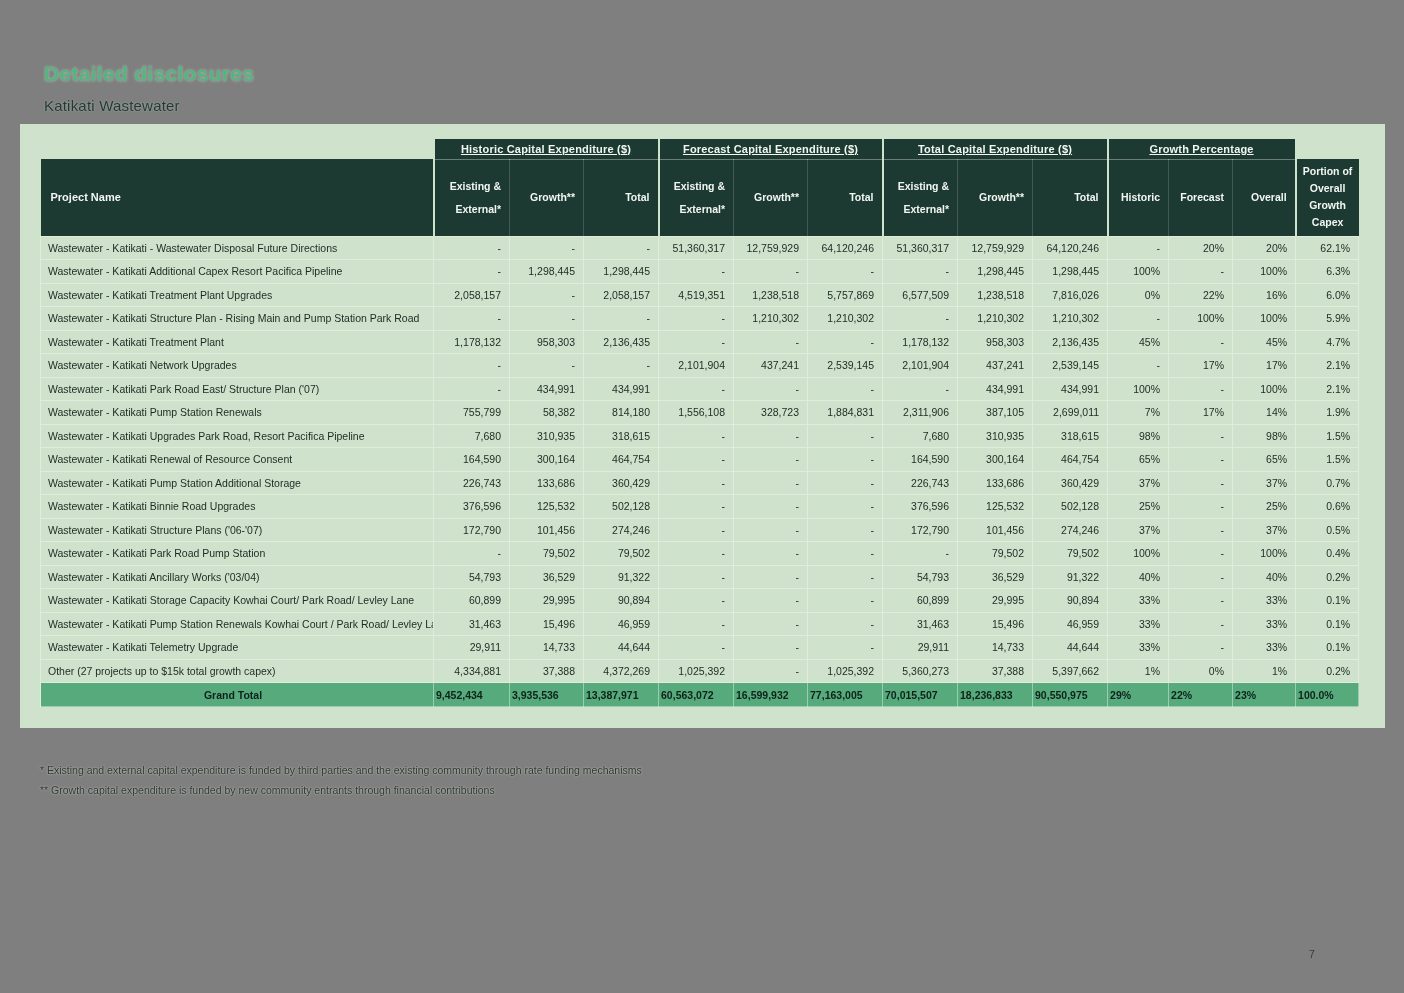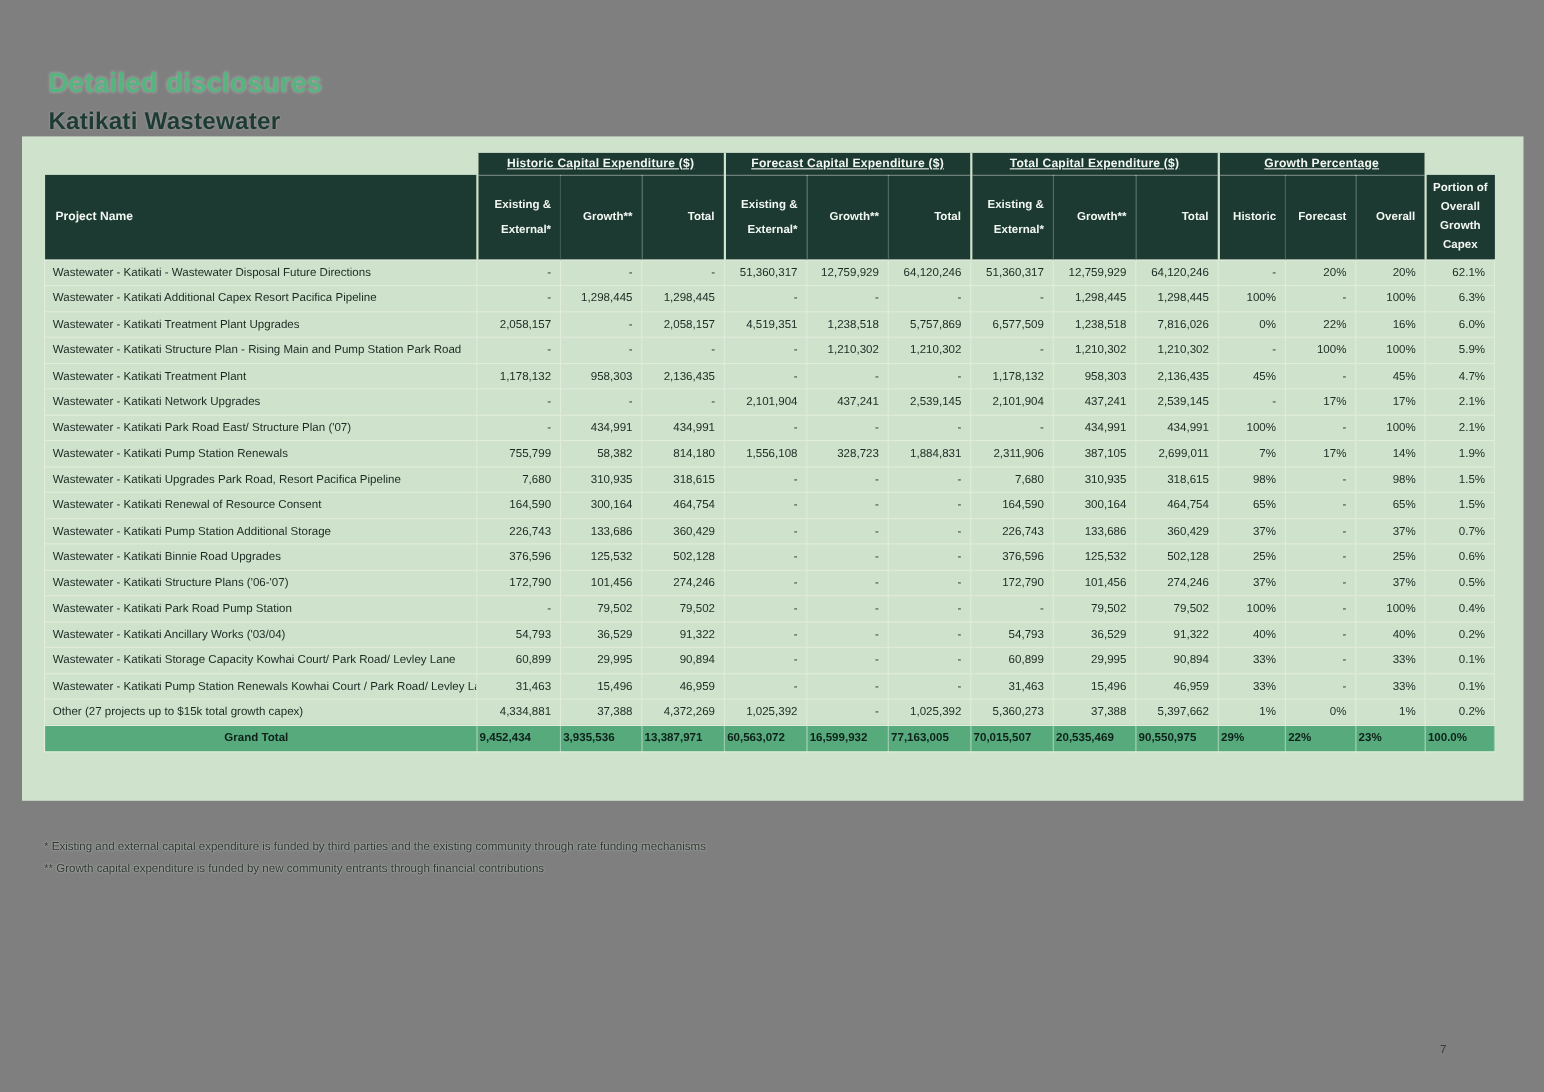--- a/index.html
+++ b/index.html
@@ -13,27 +13,27 @@
   }
   html,body{margin:0;padding:0;}
   body{
     width:1404px;height:993px;
     background:var(--bg);
     font-family:"Liberation Sans","DejaVu Sans",sans-serif;
     position:relative;overflow:hidden;
   }
   .page-title{
     position:absolute;left:44px;top:62px;margin:0;
-    font-size:25px;font-weight:700;color:var(--accent);
+    font-size:21px;font-weight:700;color:var(--accent);
     letter-spacing:.3px;
     text-shadow:0 0 3px rgba(255,255,255,.45);
   }
   .page-subtitle{
     position:absolute;left:44px;top:97px;margin:0;
-    font-size:22px;font-weight:700;color:var(--subtitle);
+    font-size:15px;font-weight:400;color:var(--subtitle);
     letter-spacing:.2px;
     text-shadow:0 0 2px rgba(255,255,255,.35);
   }
   .panel{
     position:absolute;left:20px;top:124px;
     width:1365px;height:604px;
     background:var(--panel);
   }
   table.capex{
     position:absolute;left:20px;top:15px;
@@ -407,20 +407,36 @@
           <td>-</td>
           <td>31,463</td>
           <td>15,496</td>
           <td>46,959</td>
           <td>33%</td>
           <td>-</td>
           <td>33%</td>
           <td>0.1%</td>
         </tr>
         <tr>
+    <td class="name">Wastewater - Katikati Telemetry Upgrade</td>
+  <td>29,911</td>
+          <td>14,733</td>
+          <td>44,644</td>
+          <td>-</td>
+          <td>-</td>
+          <td>-</td>
+          <td>29,911</td>
+          <td>14,733</td>
+          <td>44,644</td>
+          <td>33%</td>
+          <td>-</td>
+          <td>33%</td>
+          <td>0.1%</td>
+        </tr>
+        <tr>
     <td class="name">Other (27 projects up to $15k total growth capex)</td>
   <td>4,334,881</td>
           <td>37,388</td>
           <td>4,372,269</td>
           <td>1,025,392</td>
           <td>-</td>
           <td>1,025,392</td>
           <td>5,360,273</td>
           <td>37,388</td>
           <td>5,397,662</td>
@@ -433,21 +449,21 @@
     <tfoot>
       <tr>
         <td class="name">Grand Total</td>
       <td>9,452,434</td>
           <td>3,935,536</td>
           <td>13,387,971</td>
           <td>60,563,072</td>
           <td>16,599,932</td>
           <td>77,163,005</td>
           <td>70,015,507</td>
-          <td>20,535,469</td>
+          <td>18,236,833</td>
           <td>90,550,975</td>
           <td>29%</td>
           <td>22%</td>
           <td>23%</td>
           <td>100.0%</td>
         </tr>
     </tfoot>
   </table>
 </div>
 

